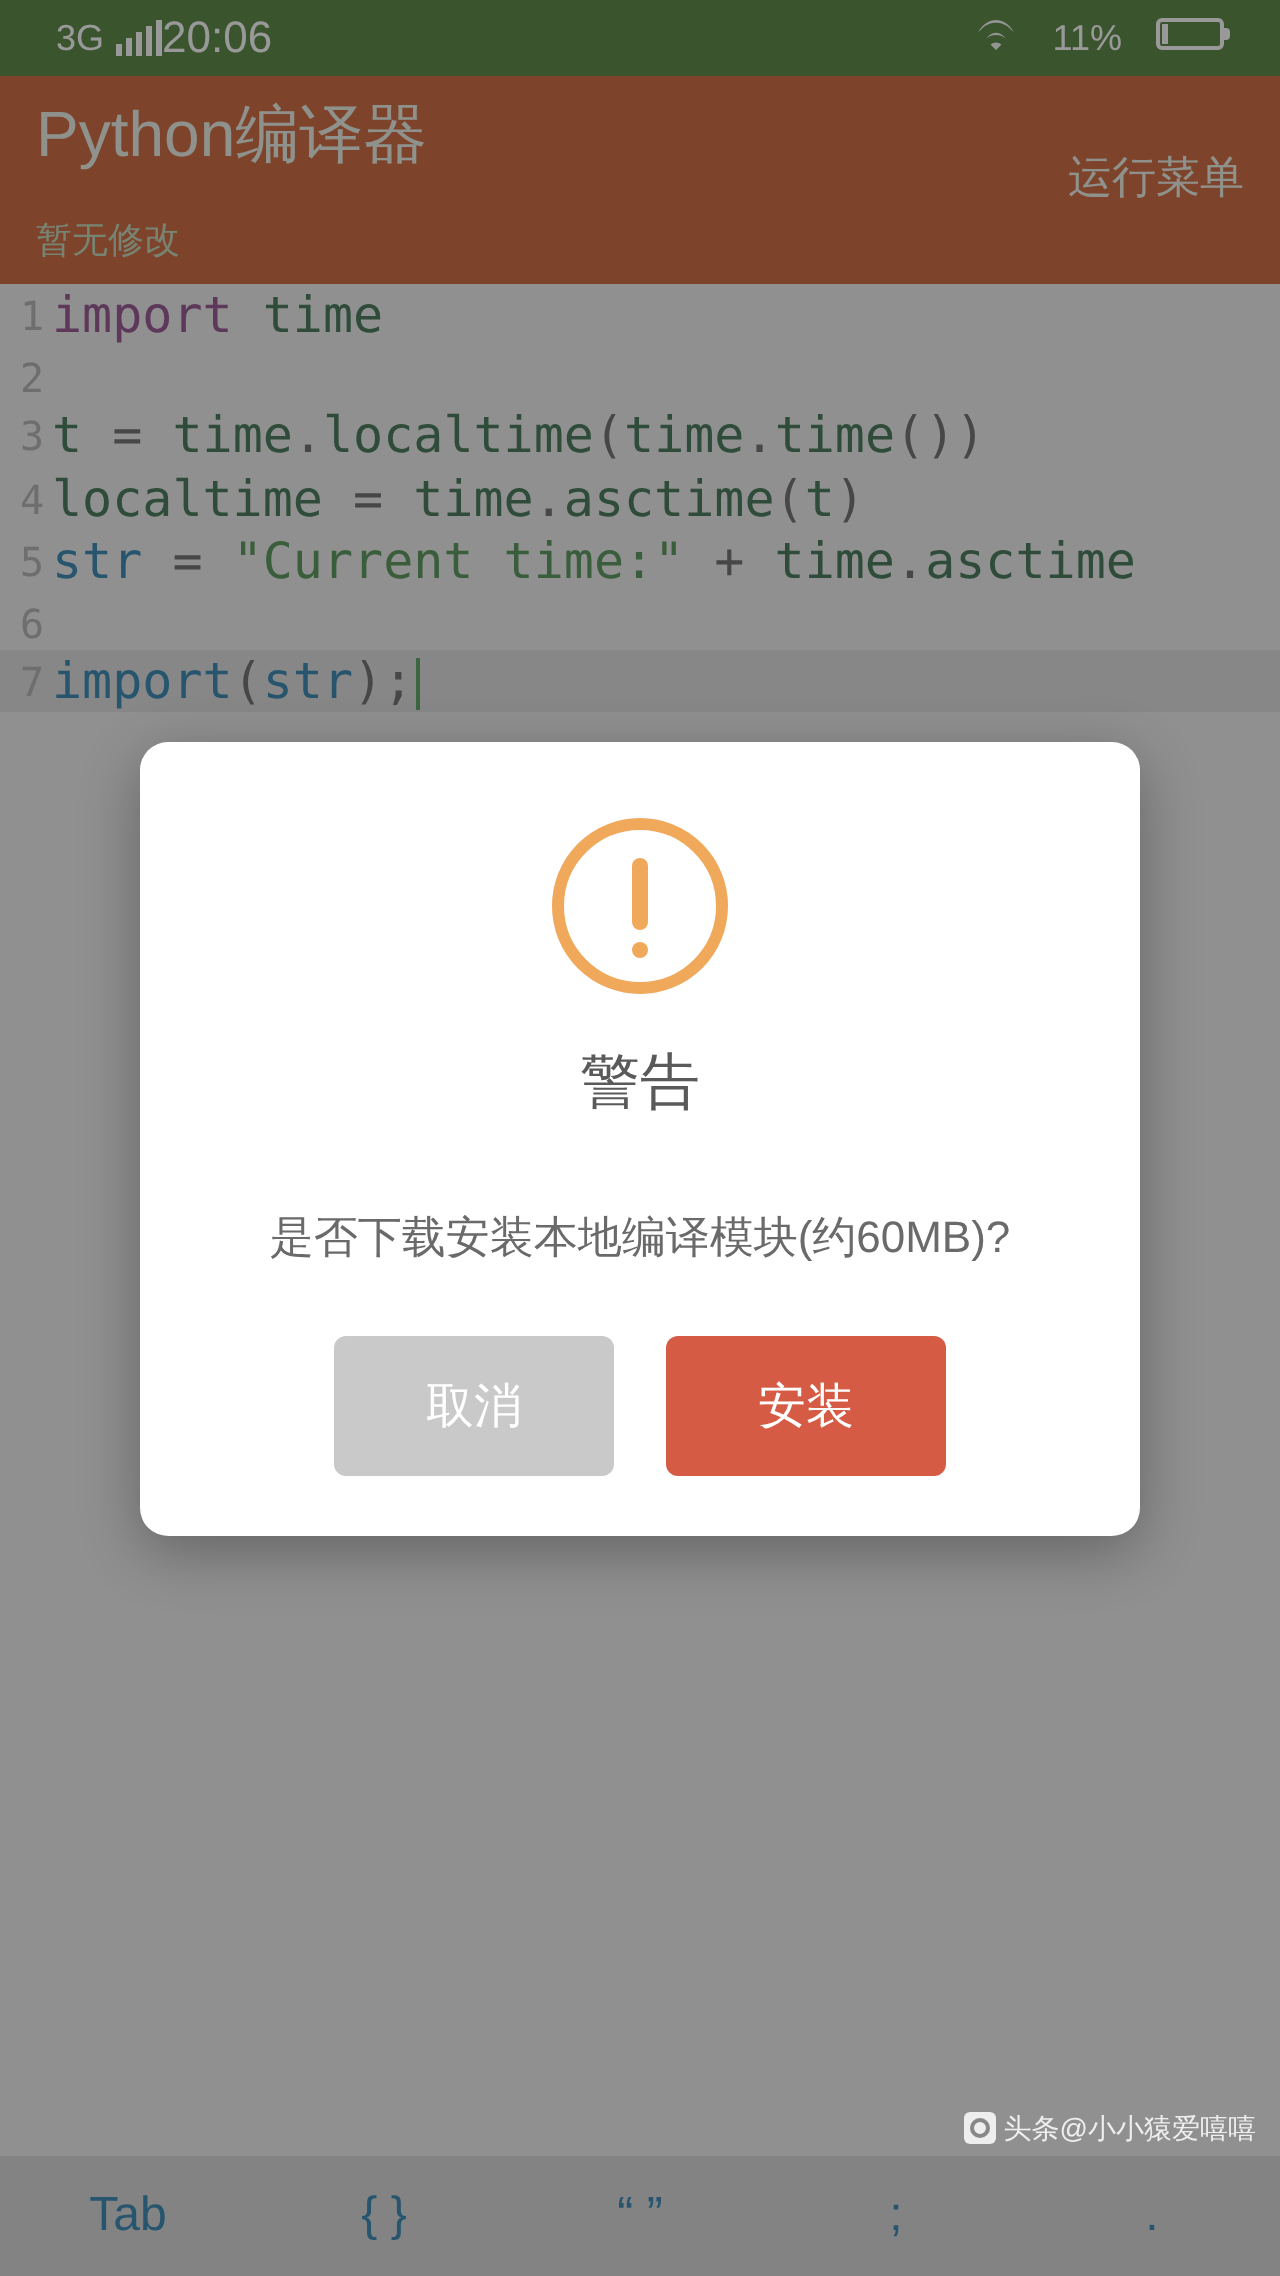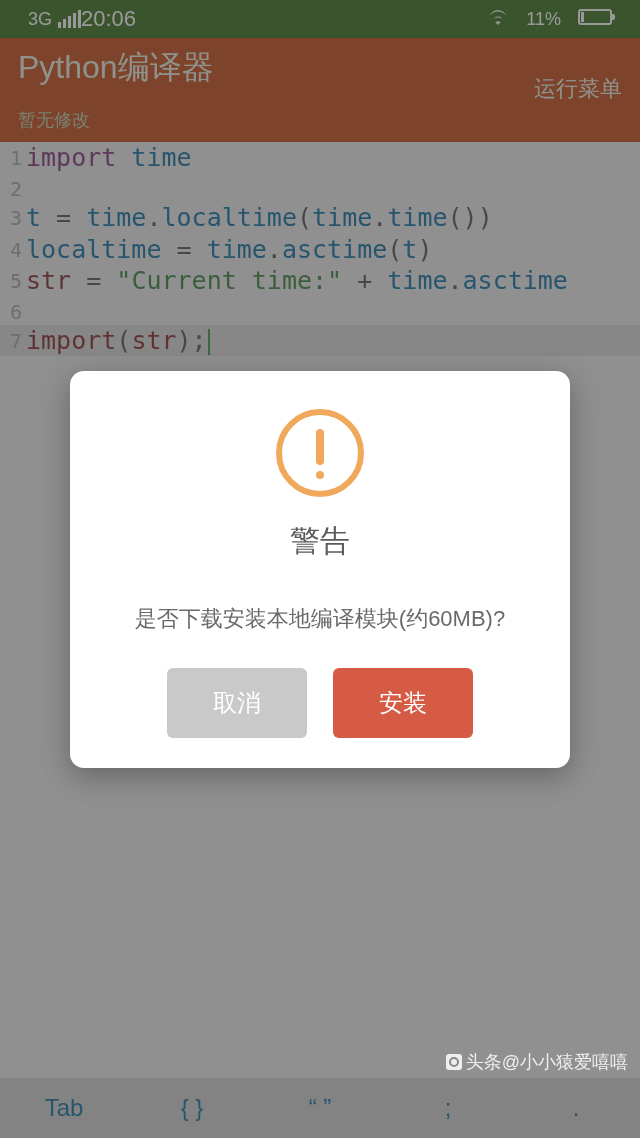--- a/index.html
+++ b/index.html
@@ -26,45 +26,45 @@
     .app-sub { font-size: 18px; color: #b6cea8; margin-top: 18px; }
     .hdr-btn { font-size: 22px; color: #e8f0e2; }
 
     
     .editor { background: #eaeaea; font-family: "Menlo", "DejaVu Sans Mono", monospace; font-size: 25px; position: relative; height: 945px; overflow: hidden; }
     .code-line { display: flex; white-space: pre; line-height: 1.25; }
     .code-line.hl { background: #d7d7d7; }
     .lineno { width: 22px; text-align: right; color: #a0a0a0; font-size: 20px; padding-top: 4px; user-select:none; }
     .ln-content { padding-left: 4px; }
     .tok-kw { color: #7a2973; }
-    .tok-ident { color: #0369a1; }
+    .tok-ident { color: #14532d; }
     .tok-punct { color: #4a4a4a; }
     .tok-str { color: #2e7d32; }
-    .tok-name { color: #7f1d1d; }
+    .tok-name { color: #0369a1; }
     .cursor { display:inline-block; width:2px; height:26px; background:#2f8f3c; vertical-align:middle; margin-left:1px;}
 
     
     .keyrow { position: absolute; left:0; right:0; bottom:0; height: 60px; background: #cfcfcf; display: flex; align-items: center; justify-content: space-around; font-size: 24px; color: #0369a1; font-family: Arial, sans-serif; }
     .keyrow .k { flex:1; text-align:center; }
 
     
     .overlay { position: absolute; inset:0; background: rgba(70,70,70,0.55); display:flex; align-items:center; justify-content:center; }
     .dialog { width: 500px; background: #fff; border-radius: 14px; padding: 38px 30px 30px; text-align: center; box-shadow: 0 8px 30px rgba(0,0,0,.3);}
     .warn-icon { width: 88px; height: 88px; border: 6px solid #f0a85b; border-radius: 50%; margin: 0 auto 24px; position: relative; }
     .warn-icon .bar { position:absolute; left:50%; transform:translateX(-50%); top:14px; width:8px; height:36px; background:#f0a85b; border-radius:4px;}
     .warn-icon .dot { position:absolute; left:50%; transform:translateX(-50%); bottom:12px; width:8px; height:8px; background:#f0a85b; border-radius:50%;}
     .dlg-title { font-size: 30px; color: #5a5a5a; margin-bottom: 42px; }
     .dlg-msg { font-size: 22px; color: #6a6a6a; margin-bottom: 34px; }
     .dlg-btns { display:flex; justify-content:center; gap: 26px; }
     .dlg-btn { width: 140px; height: 70px; border-radius: 6px; border:none; font-size: 24px; color:#fff; cursor:pointer; }
     .btn-cancel { background: #c9c9c9; }
     .btn-ok { background: #d55b44; }
 
     
-    .wm { position:absolute; right: 12px; bottom: 64px; color: rgba(255,255,255,.85); font-size: 18px; display:flex; align-items:center; gap:4px;padding-left:46px;}
+    .wm { position:absolute; right: 12px; bottom: 64px; color: rgba(255,255,255,.85); font-size: 14px; display:flex; align-items:flex-start; gap:4px;padding-left:46px;}
     .wm-ic { width:16px; height:16px; background: rgba(255,255,255,.85); border-radius:3px; position:relative;}
     .wm-ic::after{content:"";position:absolute;left:3px;top:3px;width:10px;height:10px;border:2px solid #888;border-radius:50%;box-sizing:border-box;}
   </style>
 </head>
 <body>
 
 <div class="statusbar">
   <div class="sb-left">
     <span>3G</span>
     <span class="signal">

